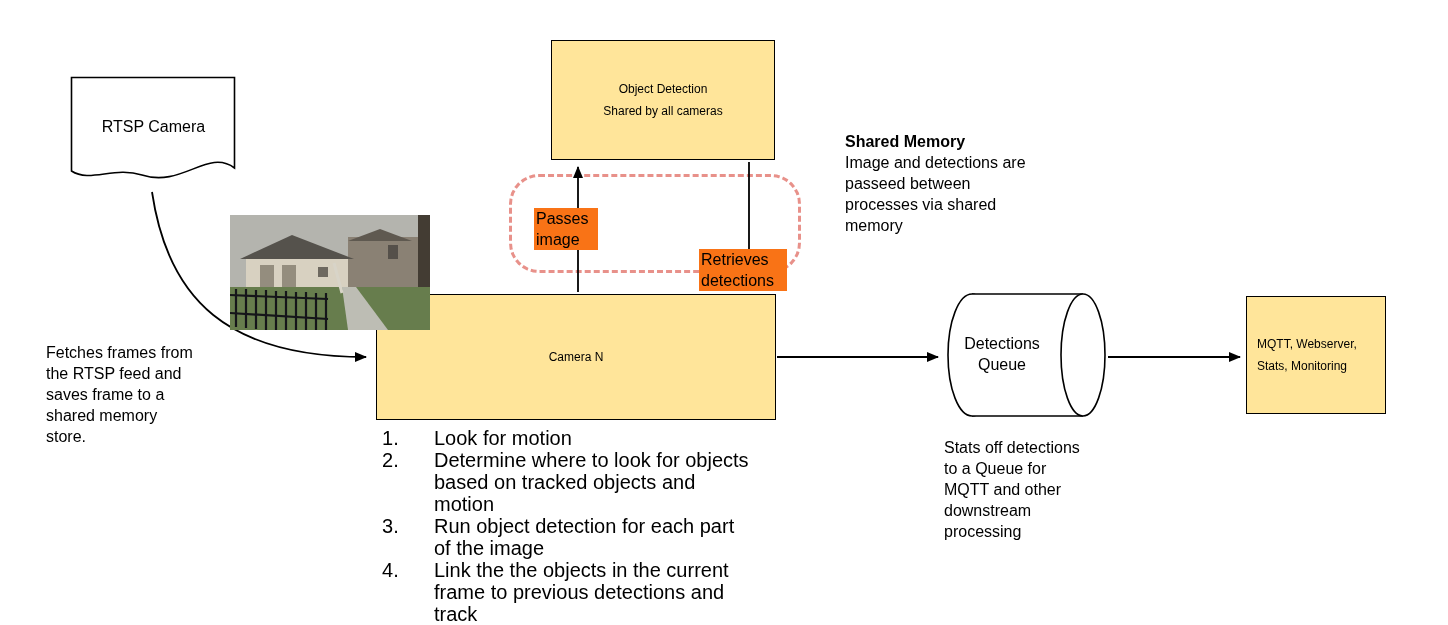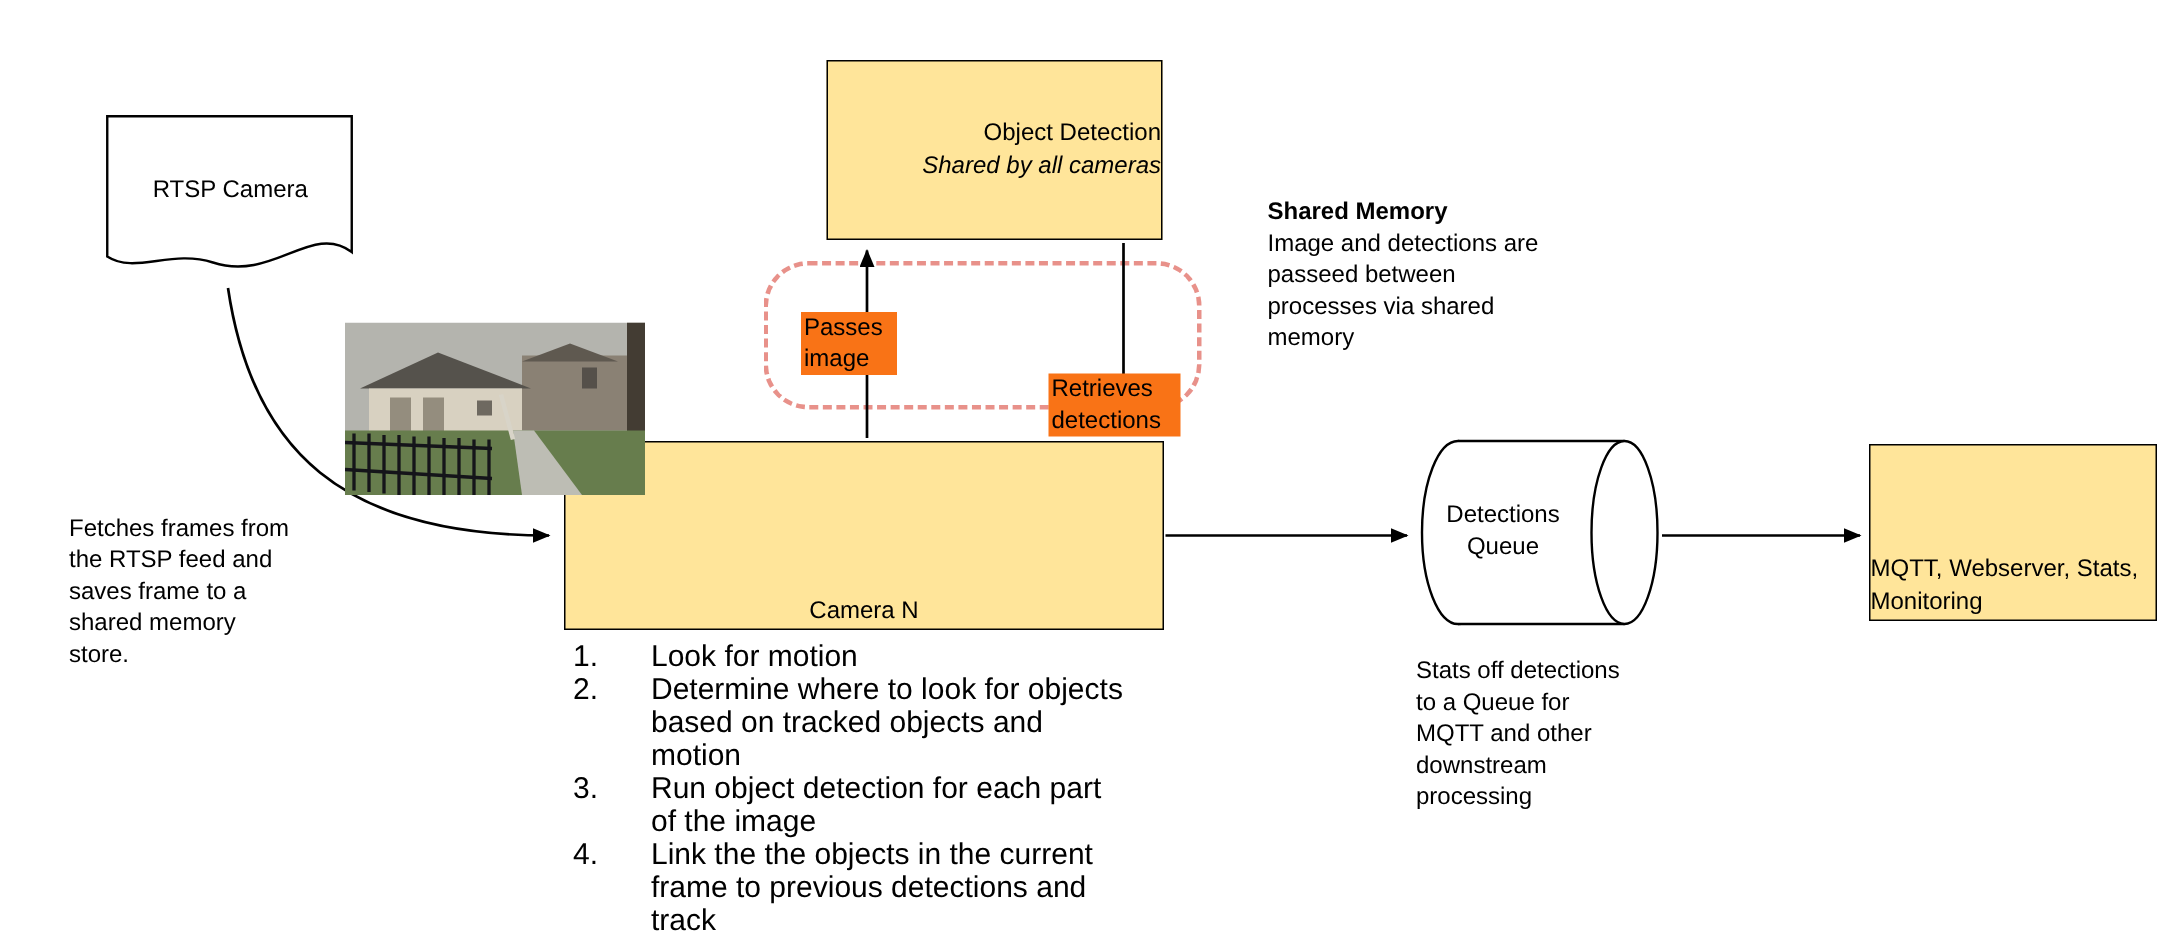--- a/index.html
+++ b/index.html
@@ -19,33 +19,33 @@
     z-index: 3;
     pointer-events: none;
   }
   .shape-svg { position: absolute; z-index: 2; }
   .box {
     position: absolute;
     background: var(--node-fill, #ffe59a);
     border: 1.6px solid var(--node-border, #000);
     box-sizing: border-box;
     display: flex;
-    align-items: flex-end;
+    align-items: center;
     justify-content: center;
     text-align: center;
-    font-size: 16px;
+    font-size: 12px;
     line-height: 22px;
     z-index: 2;
   }
   .box-object-detection { left: 551px; top: 40px; width: 224px; height: 120px; flex-direction: column; }
-  .box-object-detection .subtitle { font-style: italic; }
+  .box-object-detection .subtitle { }
   .box-camera-n { left: 376px; top: 294px; width: 400px; height: 126px; }
   .box-outputs {
-    left: 1246px; top: 296px; width: 192px; height: 118px;
-    justify-content: flex-start; text-align: left; 
+    left: 1246px; top: 296px; width: 140px; height: 118px;
+    justify-content: flex-start; text-align: left; padding-left: 10px;
   }
   .dashed-region {
     position: absolute;
     left: 509px; top: 174px; width: 292px; height: 99px;
     border: 3px dashed var(--region-border, #e8918a);
     border-radius: 30px;
     box-sizing: border-box;
     z-index: 1;
     background: transparent;
   }

